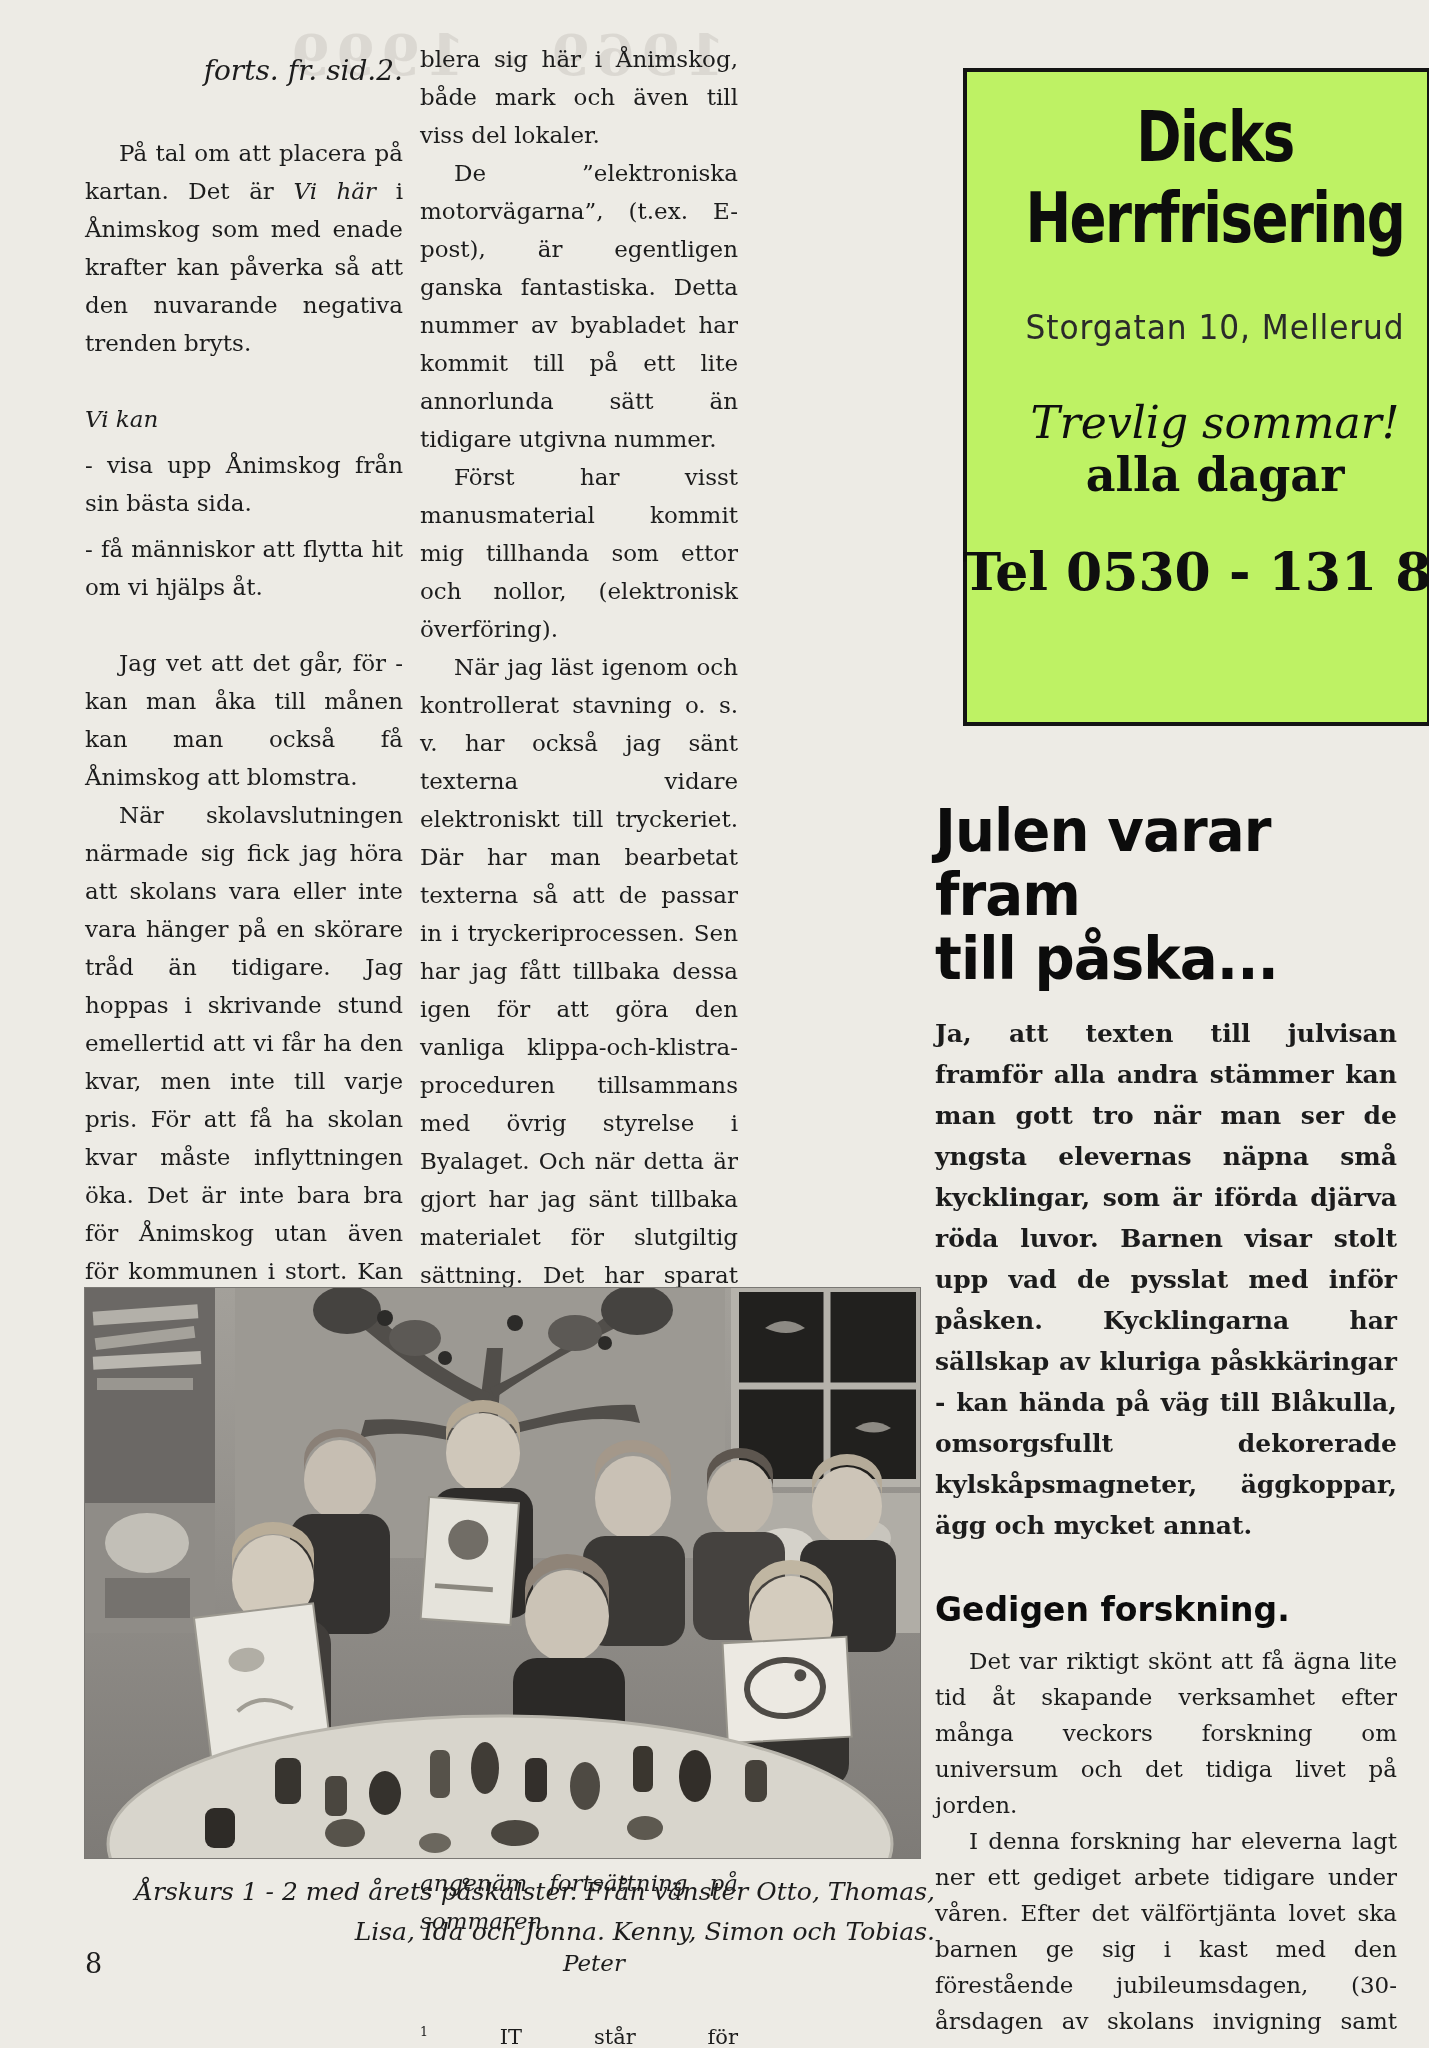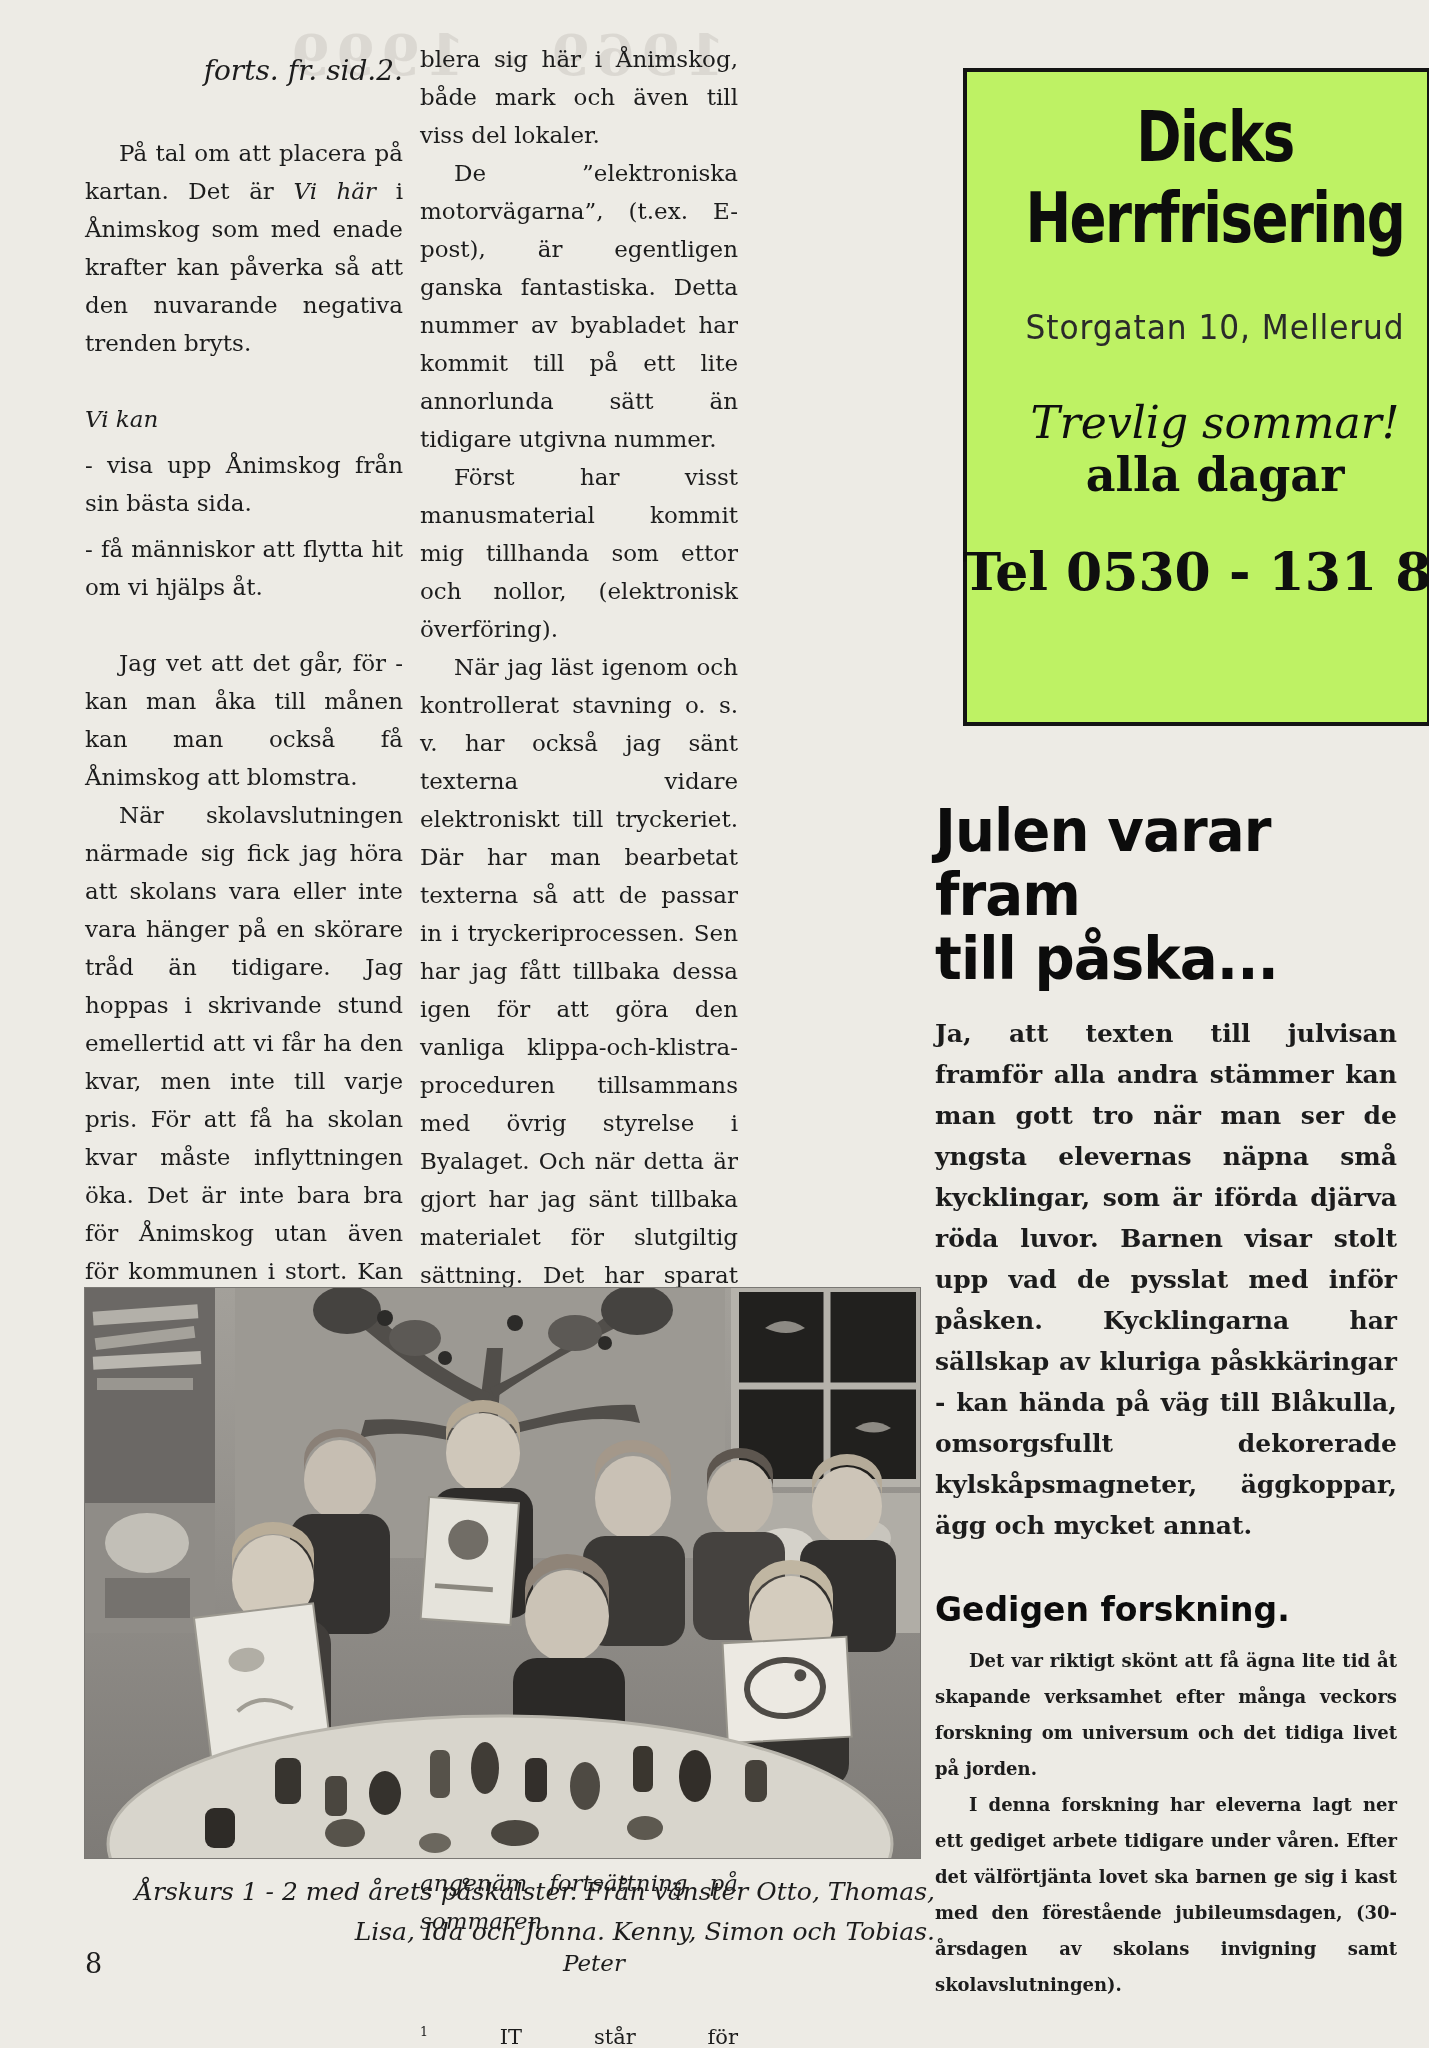--- a/index.html
+++ b/index.html
@@ -64,21 +64,21 @@
     font-size:58px;line-height:1.1;letter-spacing:-1px;color:#0c0c0c;
     text-align:left;transform:scaleX(0.97);transform-origin:left top;
     margin-bottom:22px !important;
   }
   .lead{font-weight:bold;font-size:25px;line-height:41px;}
   .subhead{
     font-family:"DejaVu Sans", sans-serif;font-weight:bold;
     font-size:33px;line-height:1.1;text-align:left;
     margin-top:46px !important;margin-bottom:14px !important;color:#0c0c0c;
   }
-  .rc-body{font-size:18px;line-height:36px;font-weight:bold;}
+  .rc-body{font-size:23px;line-height:36px;}
 
   .photo{
     position:absolute;left:85px;top:1288px;width:835px;height:570px;
     background:#8e8b87;box-shadow:0 0 0 1px #7a7874;
   }
   .photo svg{display:block;width:100%;height:100%;}
   .caption{
     position:absolute;left:85px;top:1872px;width:850px;
     font-style:italic;font-size:25px;line-height:40px;text-align:right;
   }

